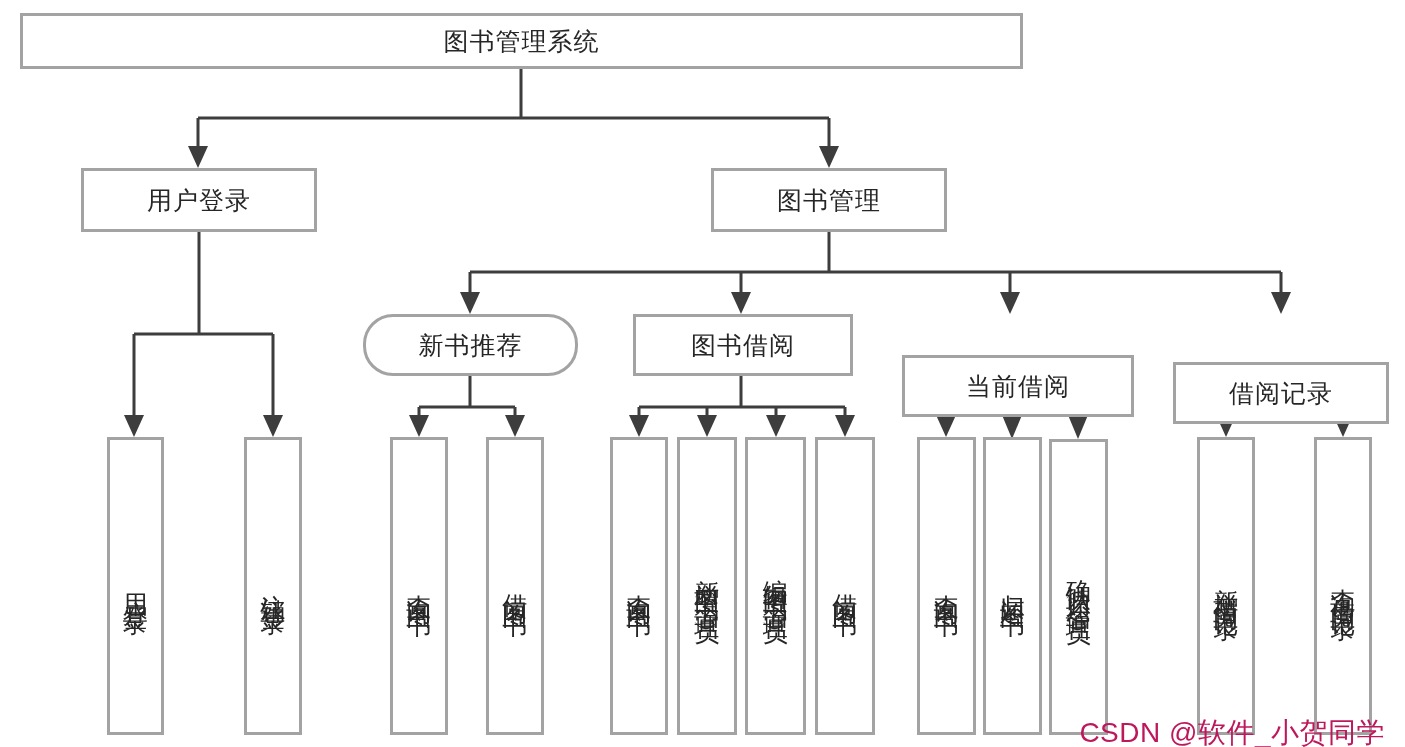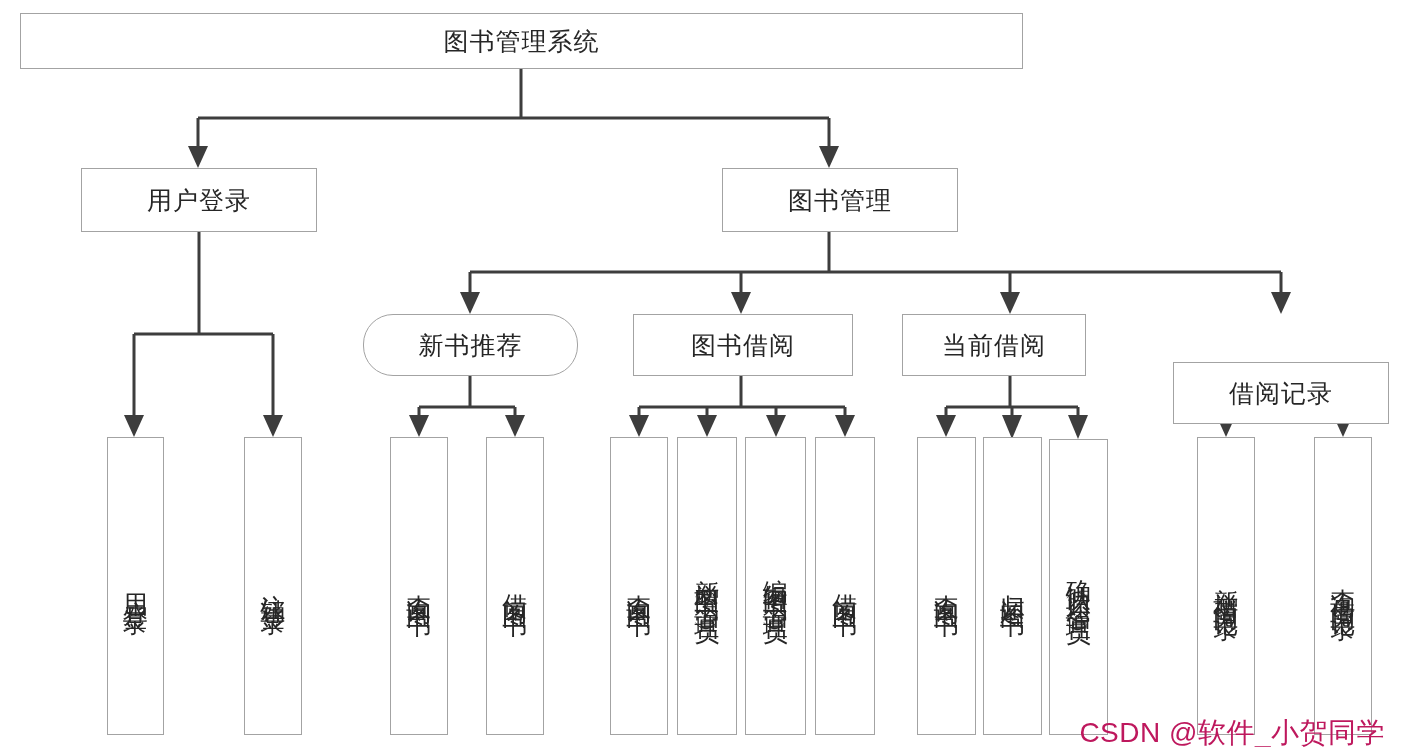--- a/index.html
+++ b/index.html
@@ -15,21 +15,21 @@
   svg.wires {
     position: absolute;
     left: 0; top: 0;
     width: 1405px; height: 747px;
     z-index: 1;
   }
   .box {
     position: absolute;
     box-sizing: border-box;
     background: #ffffff;
-    border: 1px solid #a3a3a3;
+    border: 3px solid #a3a3a3;
     display: flex;
     align-items: center;
     justify-content: center;
     z-index: 2;
   }
   .h-label {
     font-size: 25px;
     letter-spacing: 1px;
     white-space: nowrap;
   }
@@ -37,25 +37,25 @@
     writing-mode: vertical-rl;
     text-orientation: mixed;
     font-size: 25px;
     line-height: 1.05;
     letter-spacing: 6px;
     white-space: nowrap;
   }
   
   .n-root   { left:20px;   top:13px;  width:1003px; height:56px; }
   .n-l2-a   { left:81px;   top:168px; width:236px;  height:64px; }
-  .n-l2-b   { left:711px;  top:168px; width:236px;  height:64px;margin-left:11px; }
+  .n-l2-b   { left:711px;  top:168px; width:236px;  height:64px; }
   .n-l3     { top:314px; height:62px; }
   .n-l3-0   { left:363px;  width:215px;border-radius:30px; }
   .n-l3-1   { left:633px;  width:220px; }
-  .n-l3-2   { left:902px;  width:184px; }
+  .n-l3-2   { left:902px;  width:232px;margin-top:41px; }
   .n-l3-3   { left:1173px; width:216px;margin-top:48px; }
   .leaf     { top:437px; height:298px; }
   .lf-0  { left:107px;  width:57px; }
   .lf-1  { left:244px;  width:58px; }
   .lf-2  { left:390px;  width:58px; }
   .lf-3  { left:486px;  width:58px; }
   .lf-4  { left:610px;  width:58px; }
   .lf-5  { left:677px;  width:60px; }
   .lf-6  { left:745px;  width:61px; }
   .lf-7  { left:815px;  width:60px; }

